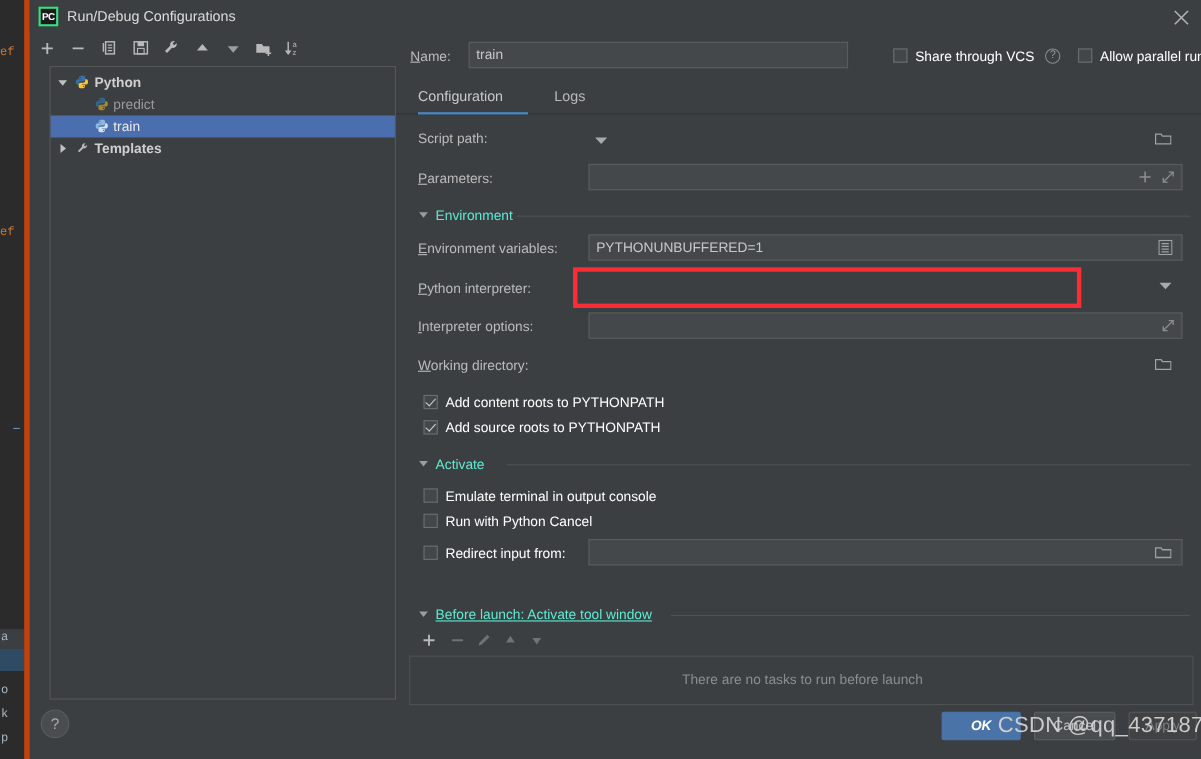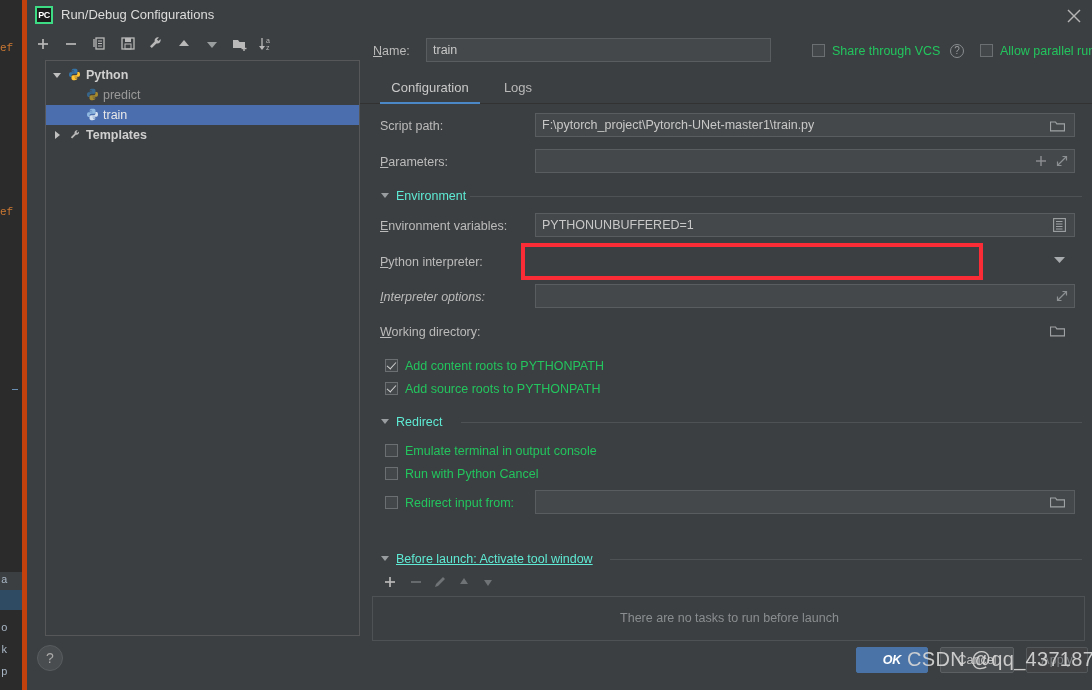--- a/index.html
+++ b/index.html
@@ -90,21 +90,21 @@
   .field.empty { color:#7a7d7f; }
 
   .name-field { left:66px; top:38px; width:345px; height:24px; }
 
   
   .cb { position:absolute; width:13px; height:13px; background:#43474a; border:1px solid #6b6f71; box-sizing:border-box; cursor:pointer; }
   .cb.checked::after {
     content:""; position:absolute; left:3px; top:0px; width:4px; height:8px;
     border:solid #cfcfcf; border-width:0 1.6px 1.6px 0; transform:rotate(42deg);
   }
-  .cb-label { position:absolute; font-size:12.5px; color:#22c55e; cursor:pointer; }
+  .cb-label { position:absolute; font-size:12.5px; color:#ffffff; cursor:pointer; }
 
   .qmark {
     position:absolute; width:14px; height:14px; border-radius:50%;
     border:1px solid #8a8d8f; color:#9a9d9f; font-size:10px;
     text-align:center; line-height:12px; cursor:pointer; box-sizing:border-box;
   }
 
   
   .tabs { position:absolute; left:0px; top:74px; width:737px; height:30px; }
   .tab { position:absolute; top:0; height:30px; font-size:13px; color:#b9b9b9; line-height:28px; cursor:pointer; }
@@ -320,36 +320,35 @@
 
       <div class="cb" style="left:452px; top:44px;"></div>
       <div class="cb-label" style="left:472px; top:44px;">Share through VCS</div>
       <div class="qmark" style="left:590px; top:44px;">?</div>
 
       <div class="cb" style="left:620px; top:44px;"></div>
       <div class="cb-label" style="left:640px; top:44px;">Allow parallel run</div>
 
       <div class="tabs">
         <div class="tabs-baseline"></div>
-        <div class="tab active" style="left:20px; width:100px; text-align:center;">
+        <div class="tab active" style="left:20px; width:100px; ">
           <span>Configuration</span>
           <div class="tab-underline" style="left:0; width:100px;"></div>
         </div>
         <div class="tab" style="left:130px; width:56px; text-align:center;">
           <span>Logs</span>
         </div>
       </div>
 
       <div class="lbl" style="left:20px; top:119px;">Script path:</div>
       <span style="position:absolute; left:181px; top:124px;">
         <svg class="icon-svg" width="11" height="8" viewBox="0 0 11 8">
             <polygon points="0,1 11,1 5.5,7" fill="#a8abad"></polygon>
           </svg>
       </span>
-      <div class="field" style="left:175px; top:113px; width:540px;">F:\pytorch_project\Pytorch-UNet-master1\train.py</div>
       <span style="position:absolute; left:690px; top:120px;">
         <svg class="icon-svg" width="15" height="12" viewBox="0 0 15 12">
           <path d="M0.5 2h5l1.3 1.8H14.5v7H0.5z" fill="none" stroke="#9fa2a4" stroke-width="1.2"></path>
         </svg>
       </span>
 
       <div class="lbl" style="left:20px; top:155px;">
         <span class="u">P</span>arameters:
       </div>
       <div class="field empty" style="left:175px; top:149px; width:540px;"></div>
@@ -388,21 +387,21 @@
       <div class="lbl" style="left:20px; top:255px;">
         <span class="u">P</span>ython interpreter:
       </div>
       <span style="position:absolute; left:694px; top:256px;">
         <svg class="icon-svg" width="11" height="8" viewBox="0 0 11 8">
             <polygon points="0,1 11,1 5.5,7" fill="#a8abad"></polygon>
           </svg>
       </span>
       <div class="redbox" style="left:161px; top:243px; width:462px; height:37px;"></div>
 
-      <div class="lbl" style="left:20px; top:290px;font-style:italic;">
+      <div class="lbl" style="left:20px; top:290px;">
         <span class="u">I</span>nterpreter options:
       </div>
       <div class="field empty" style="left:175px; top:284px; width:540px;"></div>
       <span style="position:absolute; left:696px; top:290px;">
         <svg class="icon-svg" width="12" height="12" viewBox="0 0 12 12">
           <line x1="1.5" y1="10.5" x2="10.5" y2="1.5" stroke="#8d9092" stroke-width="1.2"></line>
           <polyline points="6.5,1.5 10.5,1.5 10.5,5.5" fill="none" stroke="#8d9092" stroke-width="1.2"></polyline>
           <polyline points="5.5,10.5 1.5,10.5 1.5,6.5" fill="none" stroke="#8d9092" stroke-width="1.2"></polyline>
         </svg>
       </span>
@@ -416,21 +415,21 @@
         </svg>
       </span>
 
       <div class="cb checked" style="left:25px; top:359px;"></div>
       <div class="cb-label" style="left:45px; top:359px;">Add content roots to PYTHONPATH</div>
 
       <div class="cb checked" style="left:25px; top:382px;"></div>
       <div class="cb-label" style="left:45px; top:382px;">Add source roots to PYTHONPATH</div>
 
       <span class="tri tri-down" style="left:21px; top:419px;"></span>
-      <div class="sect" style="left:36px; top:415px;">Redirect</div>
+      <div class="sect" style="left:36px; top:415px;">Activate</div>
       <div class="sect-line" style="left:101px; top:422px; width:621px;"></div>
 
       <div class="cb" style="left:25px; top:444px;"></div>
       <div class="cb-label" style="left:45px; top:444px;">Emulate terminal in output console</div>
 
       <div class="cb" style="left:25px; top:467px;"></div>
       <div class="cb-label" style="left:45px; top:467px;">Run with Python Cancel</div>
 
       <div class="cb" style="left:25px; top:496px;"></div>
       <div class="cb-label" style="left:45px; top:496px;">Redirect input from:</div>

